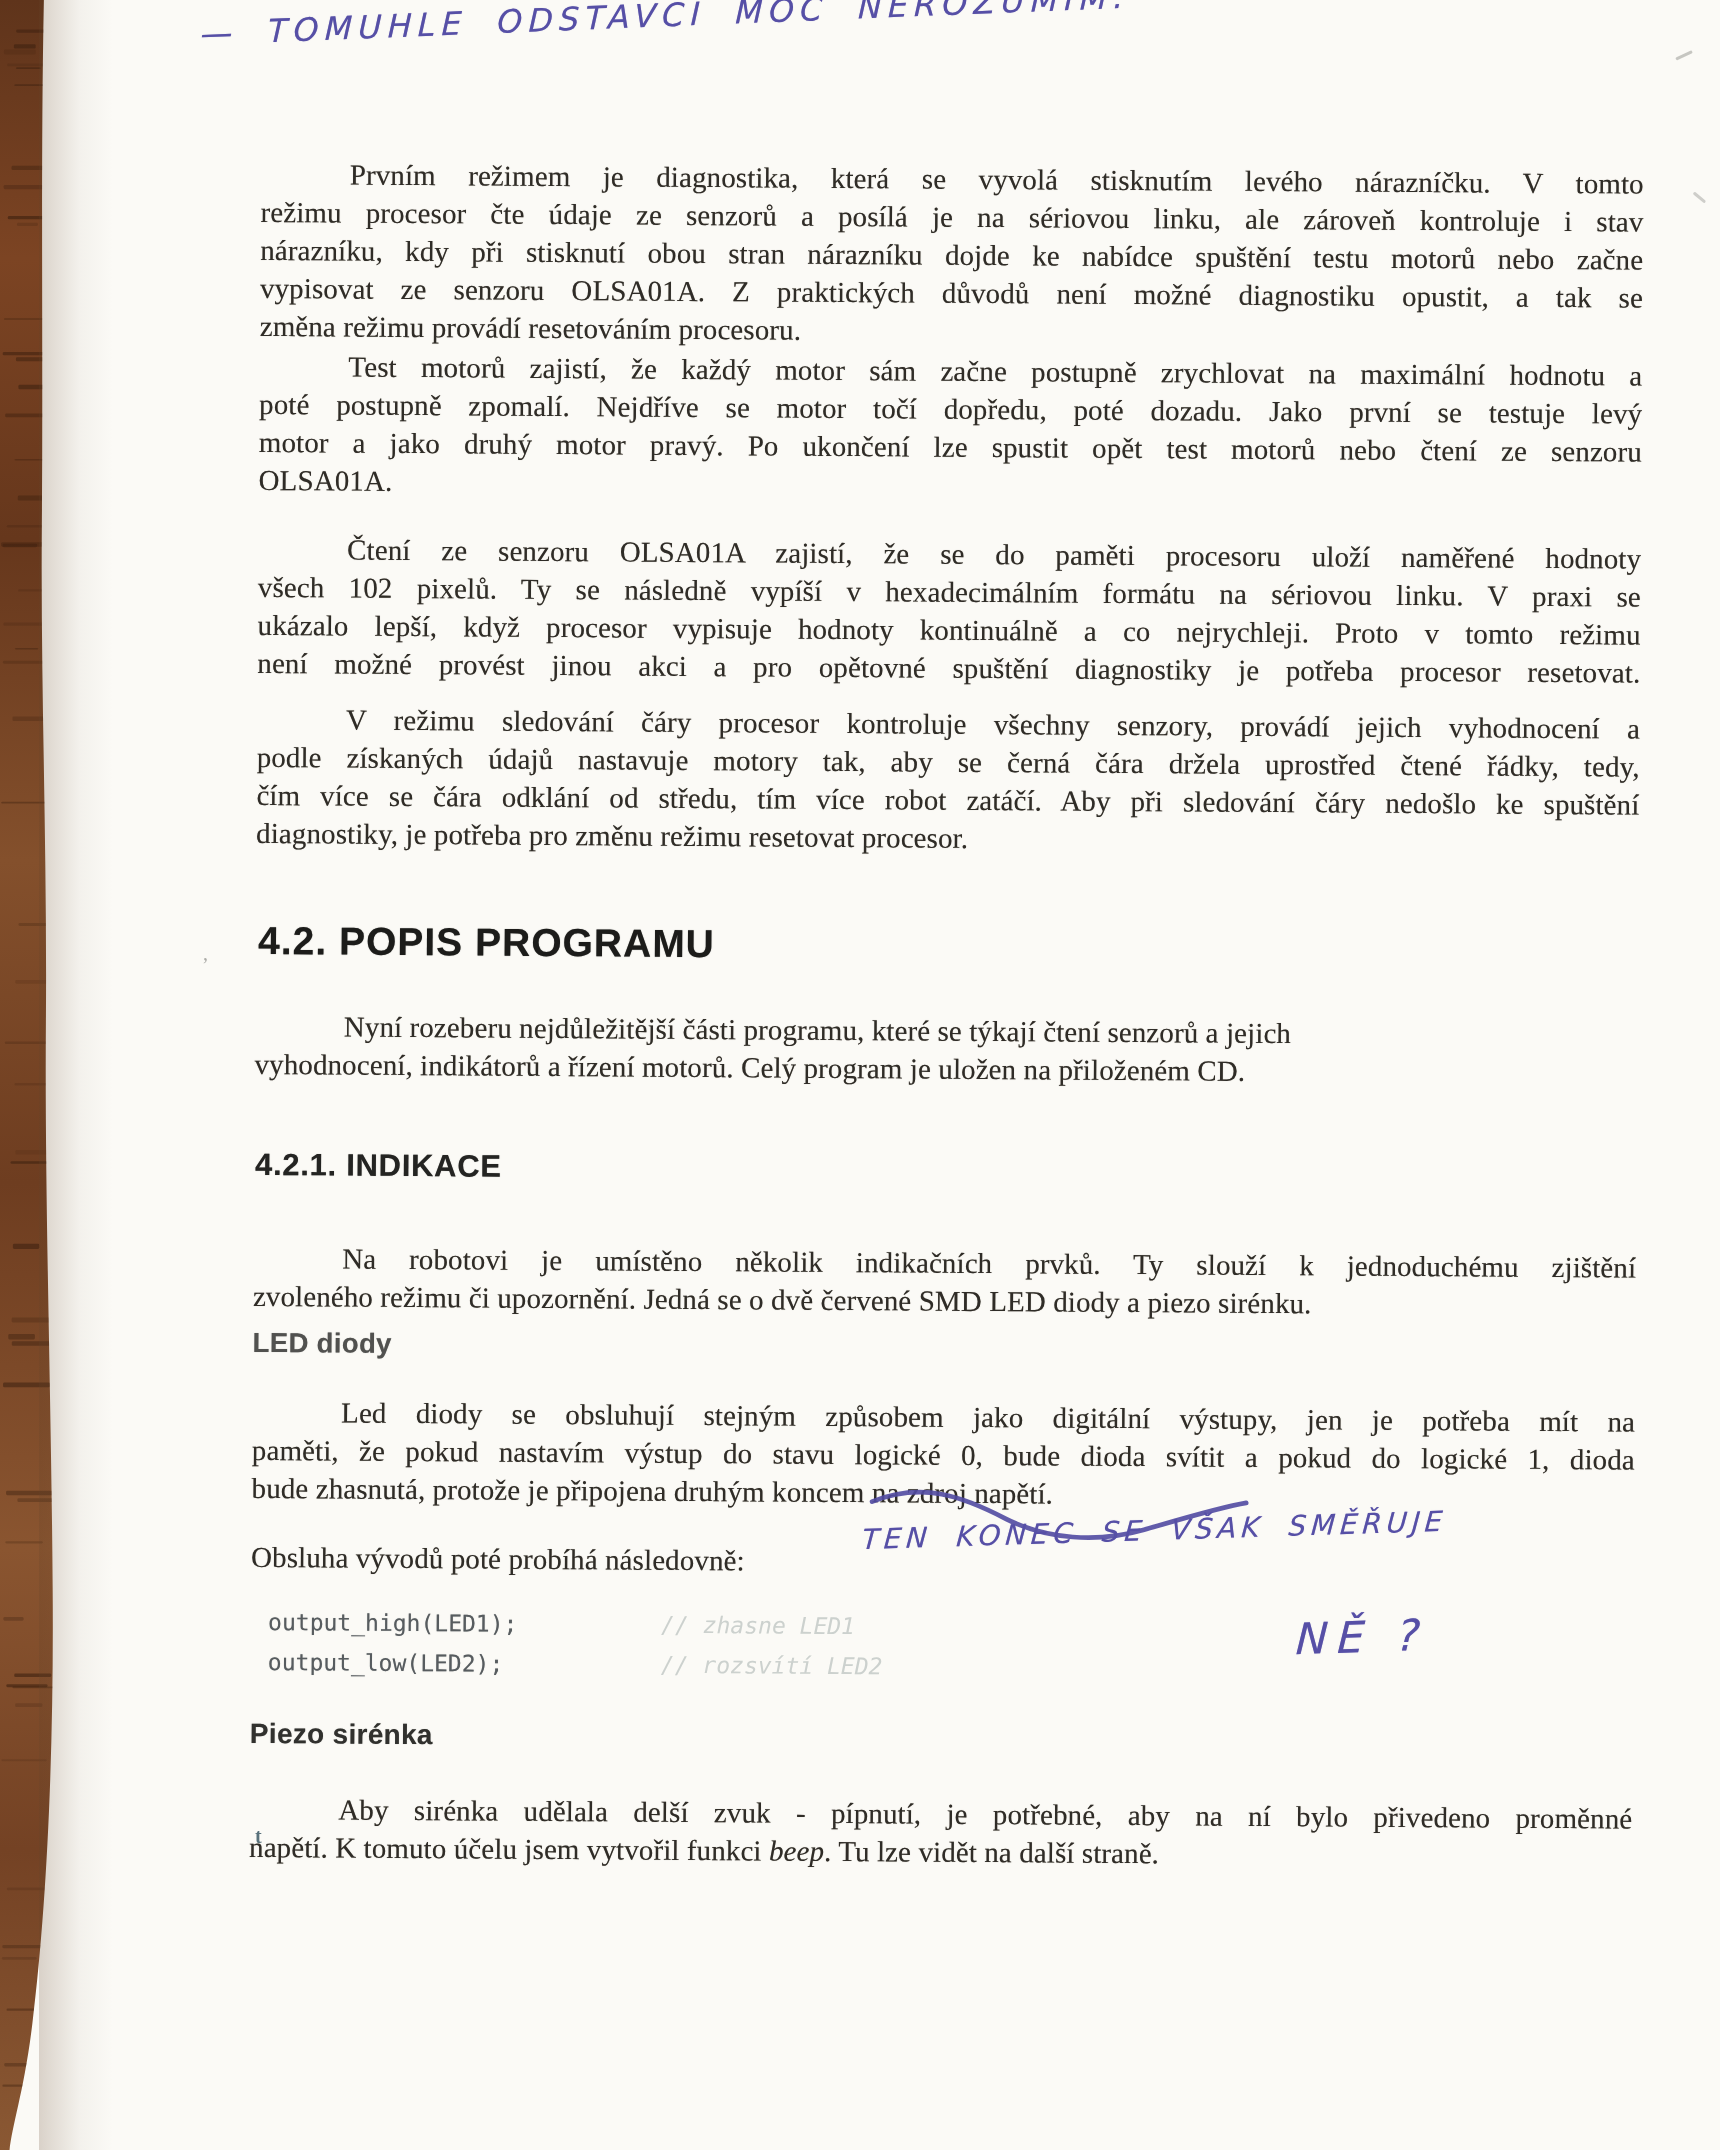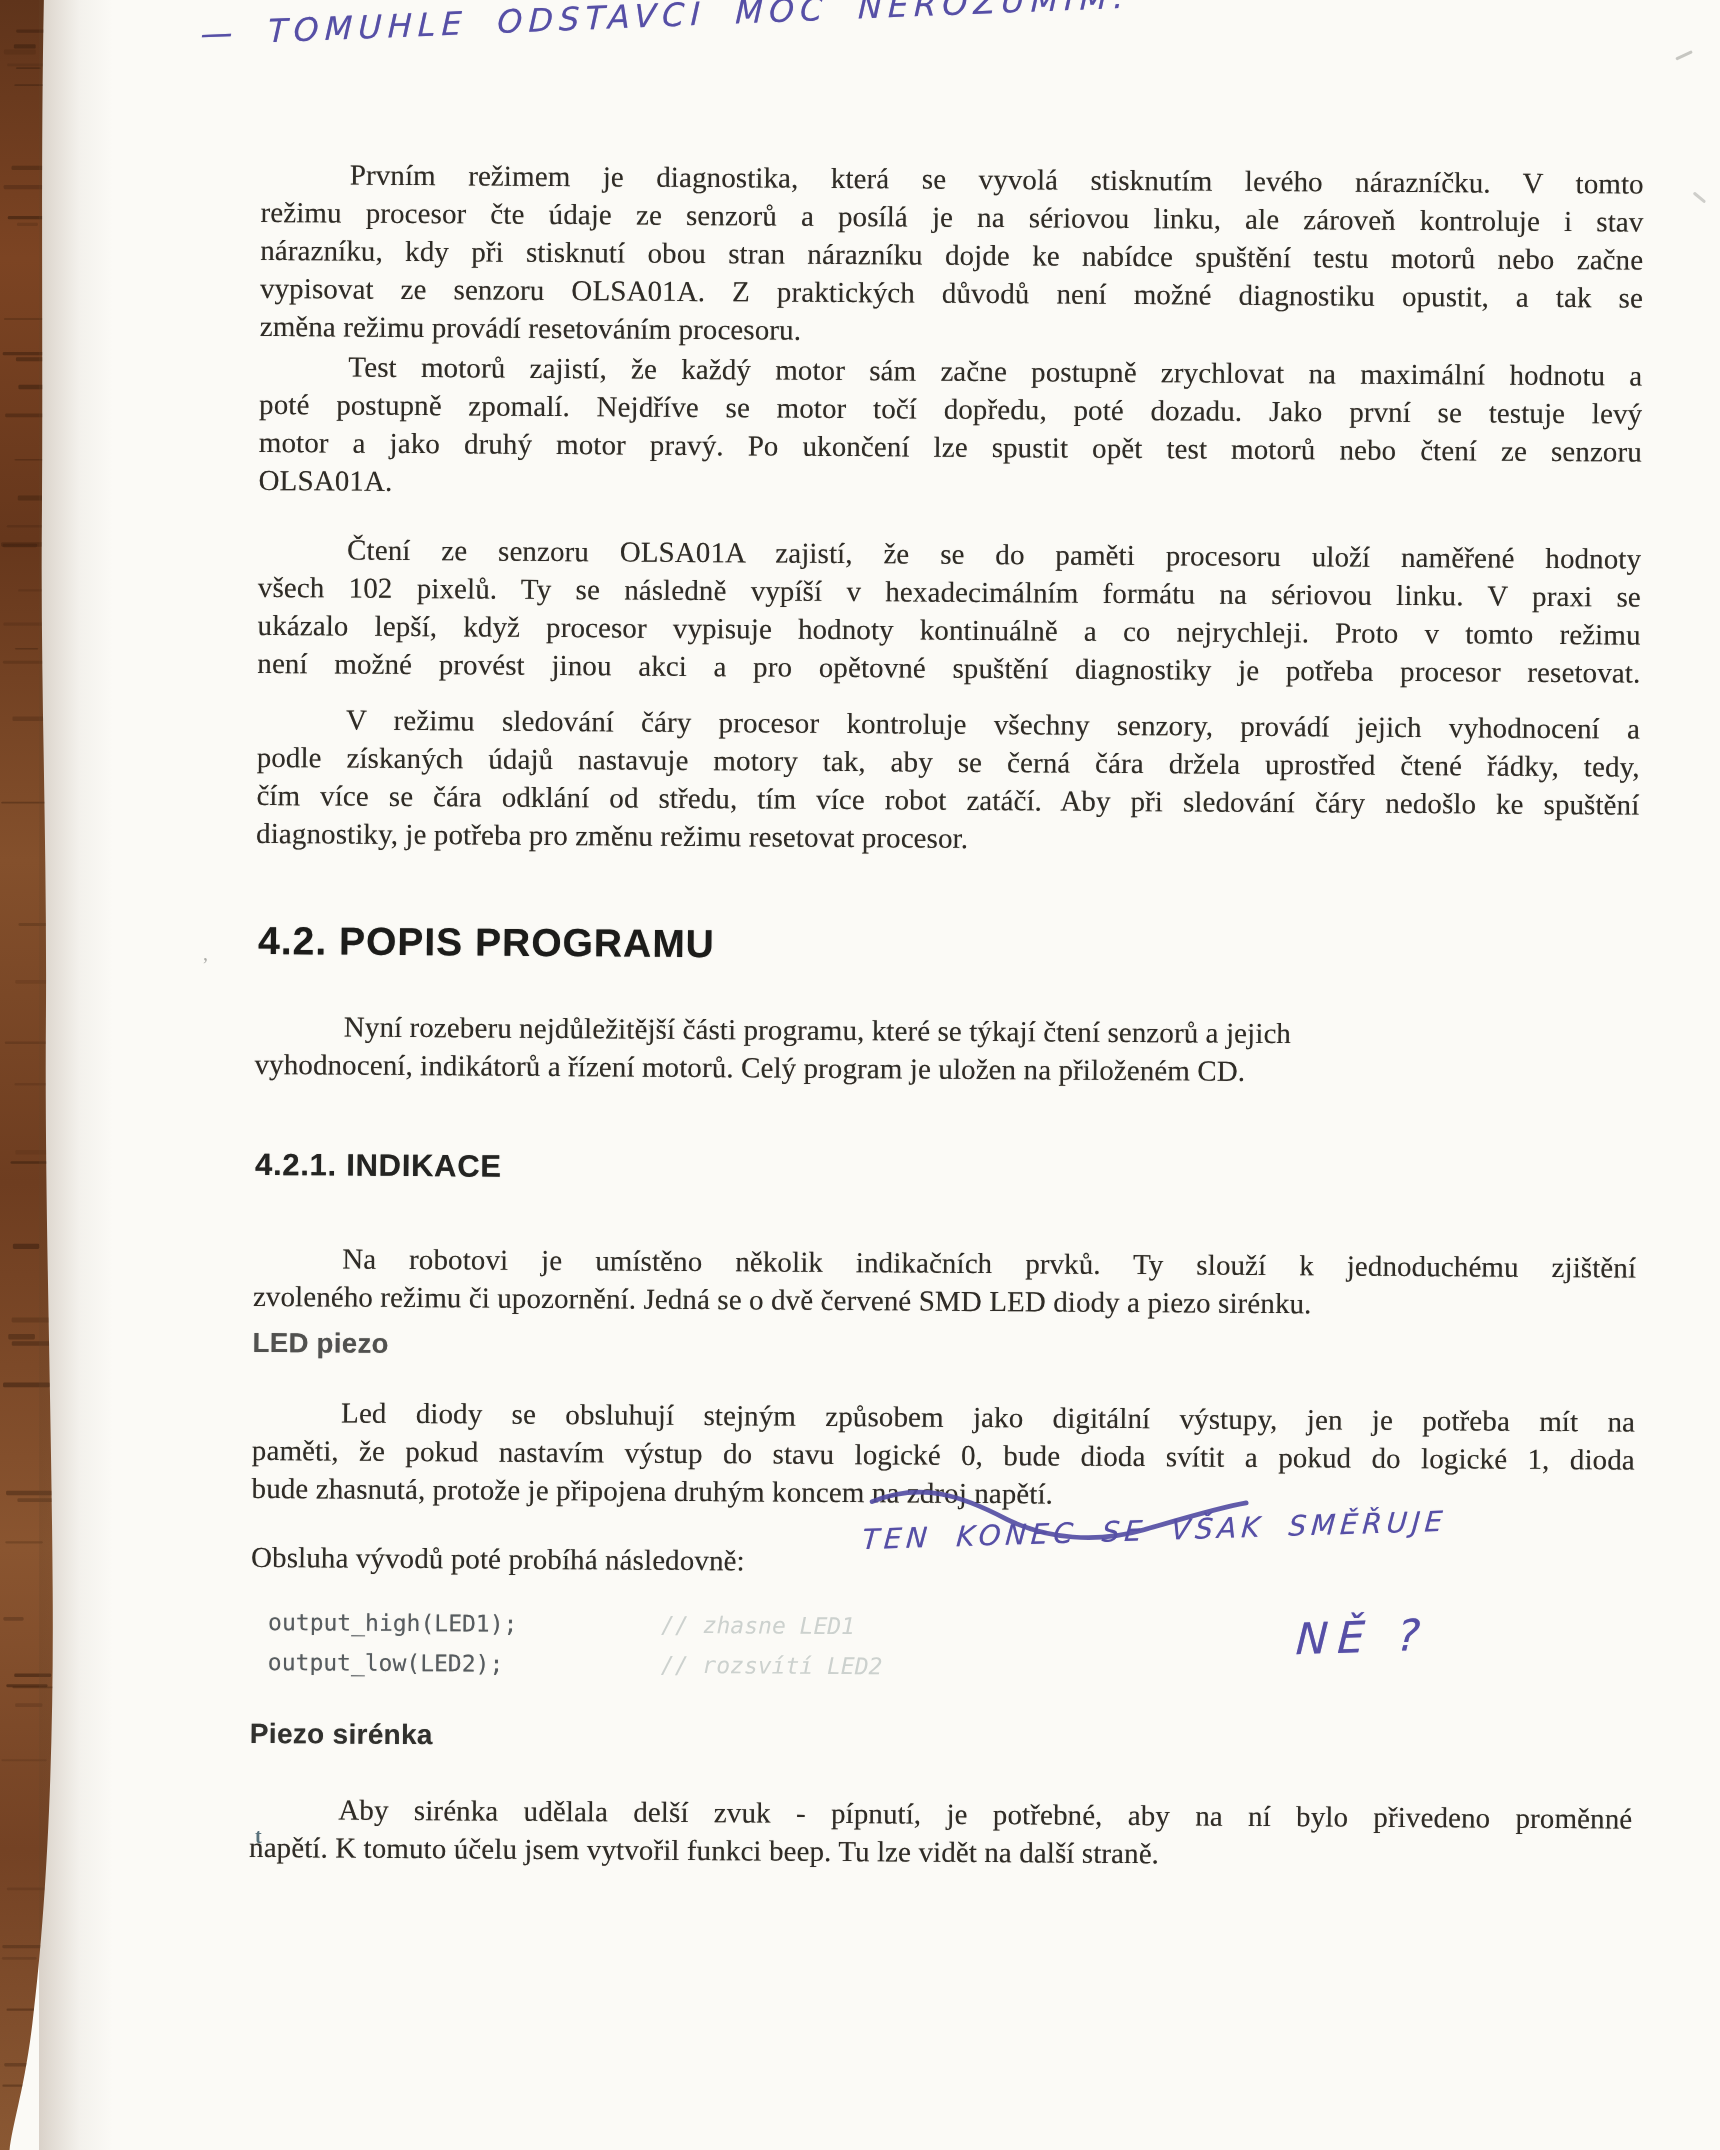--- a/index.html
+++ b/index.html
@@ -53,21 +53,21 @@
   }
   .h3.dark{color:#31312e;font-size:28px;}
   .codeblock{
     position:absolute;left:17.5px;width:1277px;
     font:23px/40px "DejaVu Sans Mono", "Liberation Mono", monospace;
     color:#575c5f;
     text-shadow:0 0 0.7px rgba(90,95,98,.5);
   }
   .code-first{display:inline-block;min-width:393px;}
   .code-comment{font-style:italic;color:#ccd1ce;text-shadow:none;}
-  .it{text-align:center;}
+  .it{font-style:italic;text-align:center;}
   
   .hand{
     position:absolute;
     font-family:"DejaVu Sans", sans-serif;
     font-style:italic;
     color:#564fa6;
     text-shadow:0 0 0.7px rgba(86,79,166,.55);
     white-space:nowrap;
   }
   .top-note{
@@ -211,21 +211,21 @@
       <span class="line ll">vyhodnocení, indikátorů a řízení motorů. Celý program je uložen na přiloženém CD.</span>
     </div>
 
     <div class="h2" style="top:1147px">4.2.1. INDIKACE</div>
 
     <div class="para" style="top:1239px">
       <span class="line jl ind">Na robotovi je umístěno několik indikačních prvků. Ty slouží k jednoduchému zjištění</span>
       <span class="line ll">zvoleného režimu či upozornění. Jedná se o dvě červené SMD LED diody a piezo sirénku.</span>
     </div>
 
-    <div class="h3" style="top:1327px">LED piezo</div>
+    <div class="h3" style="top:1327px">LED diody</div>
 
     <div class="para" style="top:1393px">
       <span class="line jl ind">Led diody se obsluhují stejným způsobem jako digitální výstupy, jen je potřeba mít na</span>
       <span class="line jl">paměti, že pokud nastavím výstup do stavu logické 0, bude dioda svítit a pokud do logické 1, dioda</span>
       <span class="line ll"><span>bude zhasnutá, protože je připojena druhým </span><span>koncem na zdroj napětí.</span></span>
     </div>
 
     <div class="para" style="top:1538px">
       <span class="line ll">Obsluha vývodů poté probíhá následovně:</span>
     </div>

